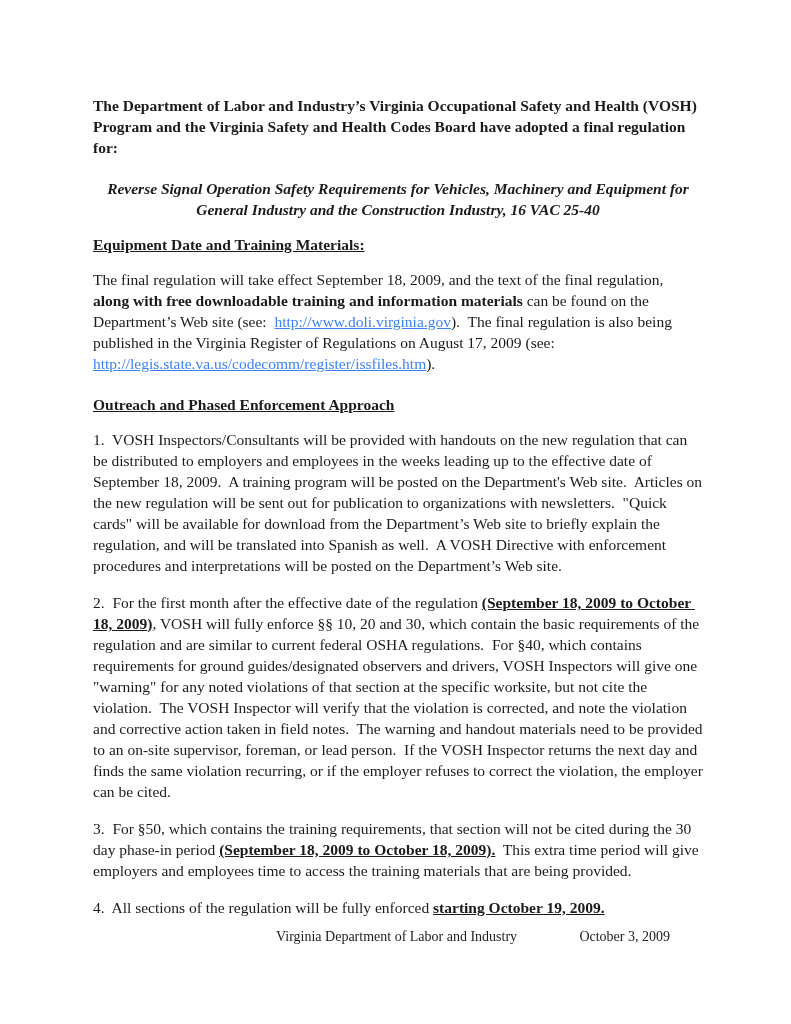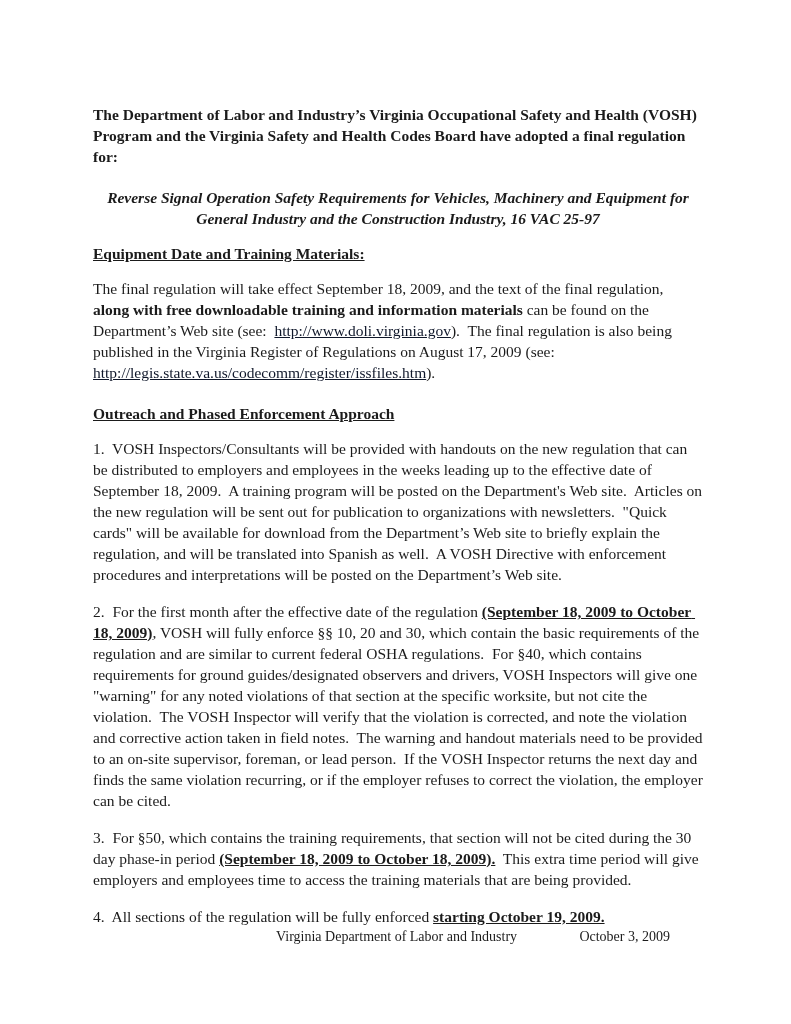--- a/index.html
+++ b/index.html
@@ -18,21 +18,21 @@
   }
   .content {
     position: absolute;
     left: 93px;
     top: 95px;
     width: 610px;
     font-size: 15.5px;
     line-height: 21px;
   }
   .block {
-    margin: 9px 0 13px 0;
+    margin: 0 0 13px 0;
     white-space: pre-wrap;
   }
   .intro {
     font-weight: bold;
   }
   .doc-title {
     text-align: center;
     font-weight: bold;
     font-style: italic;
     margin-bottom: 14px;
@@ -46,21 +46,21 @@
   .after-links {
     margin-bottom: 20px;
   }
   .list-item {
     margin-bottom: 16px;
   }
   .seg-normal { }
   .seg-bold { font-weight: bold; }
   .seg-boldul { font-weight: bold; text-decoration: underline; }
   .seg-link {
-    color: #0f172a;
+    color: #3b82f6;
     text-decoration: underline;
     cursor: pointer;
   }
   .footer {
     position: absolute;
     left: 93px;
     top: 929px;
     width: 610px;
     height: 20px;
     font-family: "Liberation Serif", serif;
@@ -81,21 +81,21 @@
 </head>
 <body>
 
 <div class="page">
   <div class="content">
 
     <p class="block intro">The Department of Labor and Industry’s Virginia Occupational Safety and Health (VOSH) Program and the Virginia Safety and Health Codes Board have adopted a final regulation for:</p>
 
     <div class="doc-title">
       <div>Reverse Signal Operation Safety Requirements for Vehicles, Machinery and Equipment for</div>
-      <div>General Industry and the Construction Industry, 16 VAC 25-97</div>
+      <div>General Industry and the Construction Industry, 16 VAC 25-40</div>
     </div>
 
     <p class="block section-heading">Equipment Date and Training Materials:</p>
 
     <p class="block after-links"><span class="seg-normal">The final regulation will take effect September 18, 2009, and the text of the final regulation, </span><span class="seg-bold">along with free downloadable training and information materials</span><span class="seg-normal"> can be found on the Department’s Web site (see:  </span><span class="seg-link">http://www.doli.virginia.gov</span><span class="seg-normal">).  The final regulation is also being published in the Virginia Register of Regulations on August 17, 2009 (see: </span><span class="seg-link">http://legis.state.va.us/codecomm/register/issfiles.htm</span><span class="seg-normal">).</span></p>
 
     <p class="block section-heading">Outreach and Phased Enforcement Approach</p>
 
 
     <p class="block list-item">1.  VOSH Inspectors/Consultants will be provided with handouts on the new regulation that can be distributed to employers and employees in the weeks leading up to the effective date of September 18, 2009.  A training program will be posted on the Department's Web site.  Articles on the new regulation will be sent out for publication to organizations with newsletters.  "Quick cards" will be available for download from the Department’s Web site to briefly explain the regulation, and will be translated into Spanish as well.  A VOSH Directive with enforcement procedures and interpretations will be posted on the Department’s Web site.</p>

